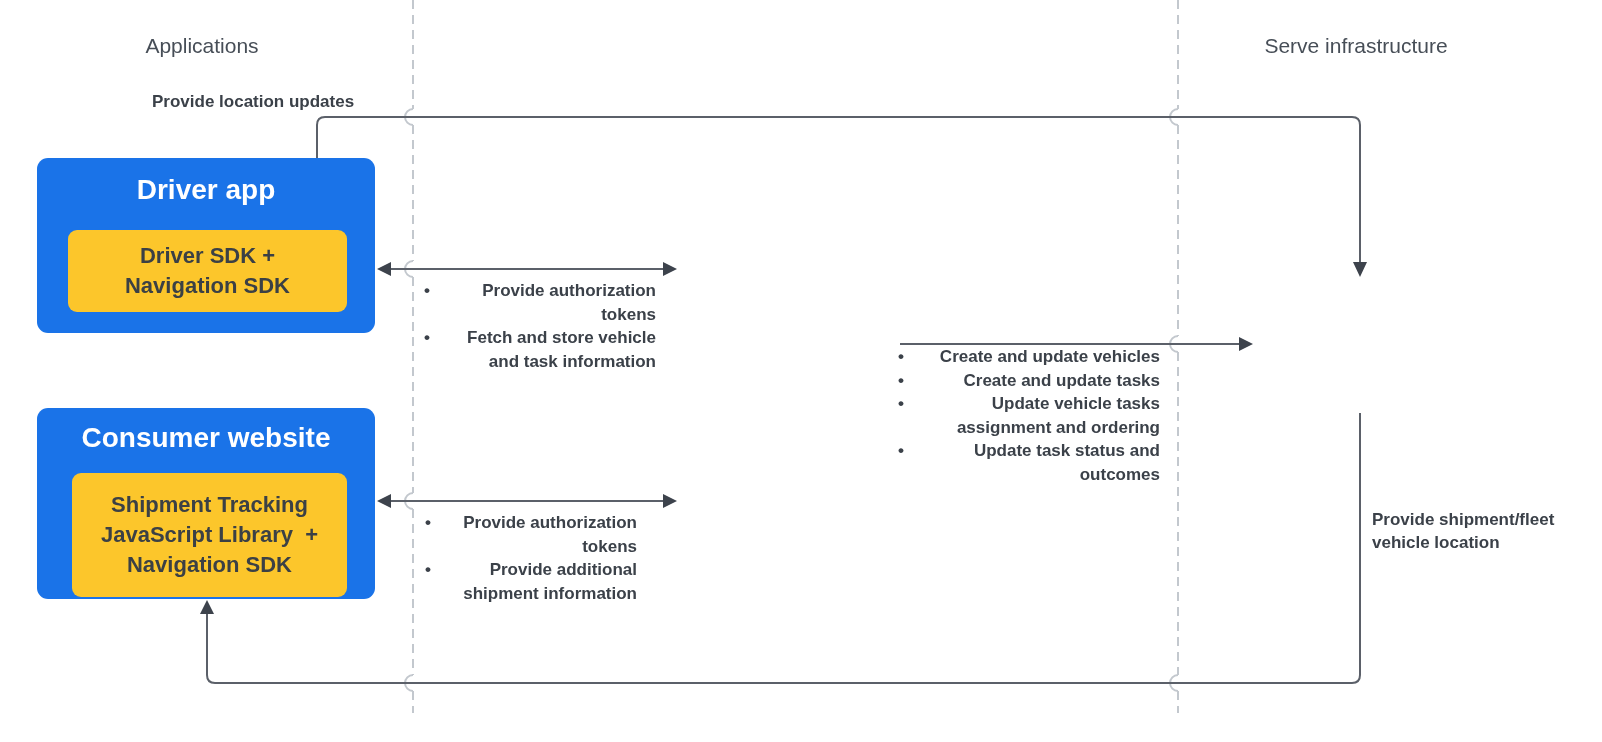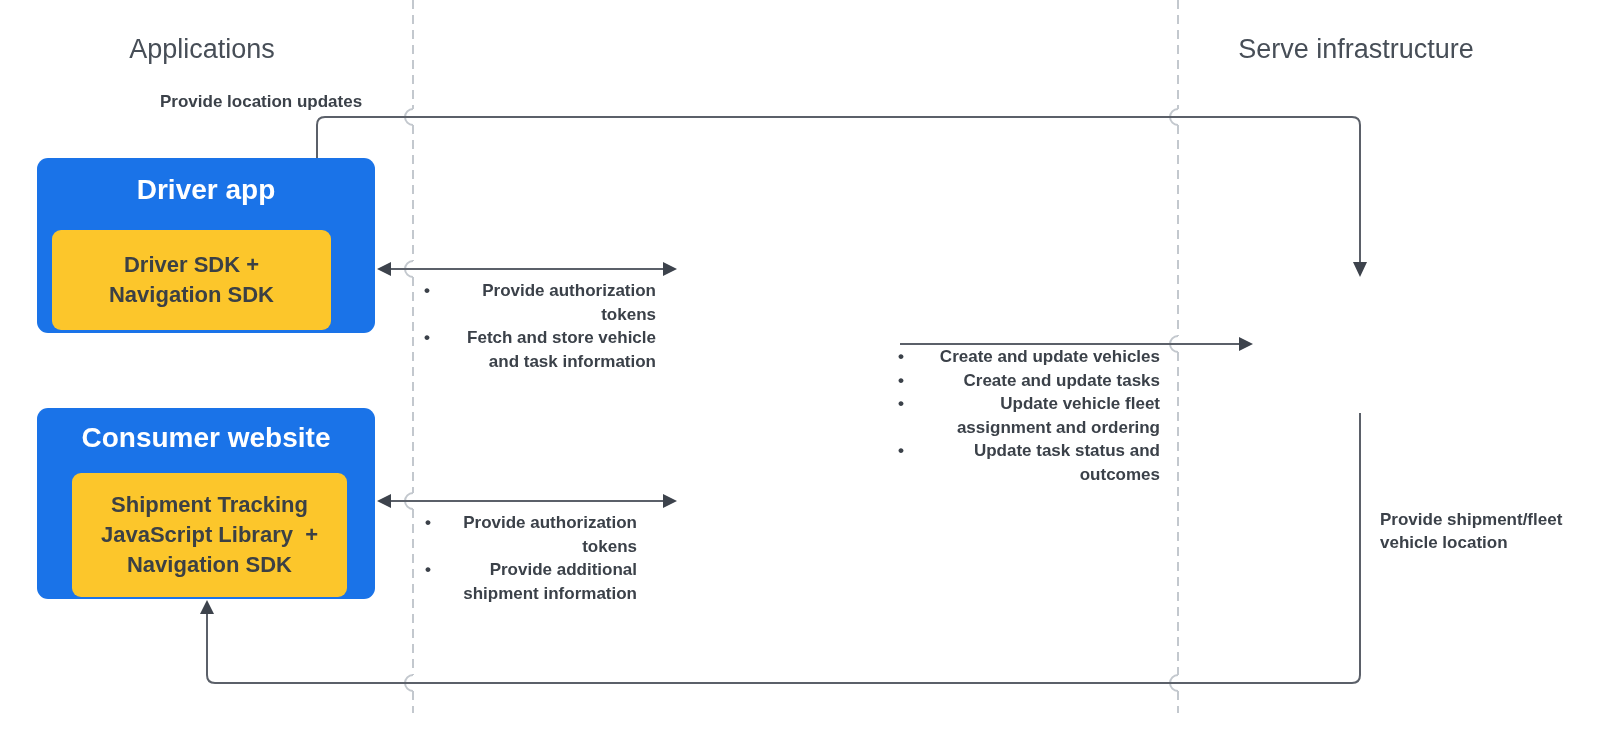--- a/index.html
+++ b/index.html
@@ -20,25 +20,25 @@
     font-family:"Liberation Sans","DejaVu Sans",sans-serif;
   }
   .connector-layer{position:absolute;left:0;top:0;z-index:0;}
   .lane-dash{stroke:var(--dash-gray);stroke-width:2;fill:none;}
   .lane-dash.dashes{stroke-dasharray:9 6;}
   .connector{stroke:var(--line-gray);stroke-width:2;fill:none;}
   .arrowhead{fill:var(--arrow-dark);stroke:none;}
 
   .heading{
     position:absolute;z-index:2;transform:translateX(-50%);
-    font-size:27px;font-weight:400;color:var(--heading-gray);white-space:nowrap;
+    font-size:21px;font-weight:400;color:var(--heading-gray);white-space:nowrap;
   }
   .edge-label{
     position:absolute;z-index:2;font-size:17px;font-weight:700;color:var(--label-dark);
-    line-height:23px;white-space:pre-wrap;margin-left:8px;
+    line-height:23px;white-space:pre-wrap;
   }
   .bullets{position:absolute;z-index:2;font-size:17px;font-weight:700;color:var(--label-dark);line-height:23.5px;}
   .bullet{position:relative;padding-left:14px;white-space:pre-wrap;text-align:right;}
   .bullet::before{content:"\2022";position:absolute;left:0;top:0;}
 
   .node{position:absolute;z-index:1;box-sizing:border-box;}
   .node.blue{background:var(--node-blue);border-radius:11px;}
   .node.yellow{background:var(--node-yellow);border-radius:9px;}
   .node-title{
     text-align:center;font-size:28px;font-weight:700;color:var(--node-text-light);line-height:32px;
@@ -89,38 +89,38 @@
   <div class="edge-label" style="left:152px;top:90px">Provide location updates</div>
   <div class="bullets" style="left:424px;top:279px;width:232px">
       <div class="bullet">Provide authorization
 tokens</div>
       <div class="bullet">Fetch and store vehicle
 and task information</div>
     </div>
   <div class="bullets" style="left:898px;top:345px;width:262px">
       <div class="bullet">Create and update vehicles</div>
       <div class="bullet">Create and update tasks</div>
-      <div class="bullet">Update vehicle fleet
+      <div class="bullet">Update vehicle tasks
 assignment and ordering</div>
       <div class="bullet">Update task status and
 outcomes</div>
     </div>
   <div class="bullets" style="left:425px;top:511px;width:212px">
       <div class="bullet">Provide authorization
 tokens</div>
       <div class="bullet">Provide additional
 shipment information</div>
     </div>
   <div class="edge-label" style="left:1372px;top:508px">Provide shipment/fleet
 vehicle location</div>
 
   <div class="node blue" style="left:37px;top:158px;width:338px;height:175px;padding-top:16px">
     <div class="node-title">Driver app</div>
   </div>
-  <div class="node yellow sdk-label" style="left:52px;top:230px;width:279px;height:100px">Driver SDK +
+  <div class="node yellow sdk-label" style="left:68px;top:230px;width:279px;height:82px">Driver SDK +
 Navigation SDK</div>
 
   <div class="node blue" style="left:37px;top:408px;width:338px;height:191px;padding-top:14px">
     <div class="node-title">Consumer website</div>
   </div>
   <div class="node yellow sdk-label" style="left:72px;top:473px;width:275px;height:124px">Shipment Tracking
 JavaScript Library  +
 Navigation SDK</div>
 
 

